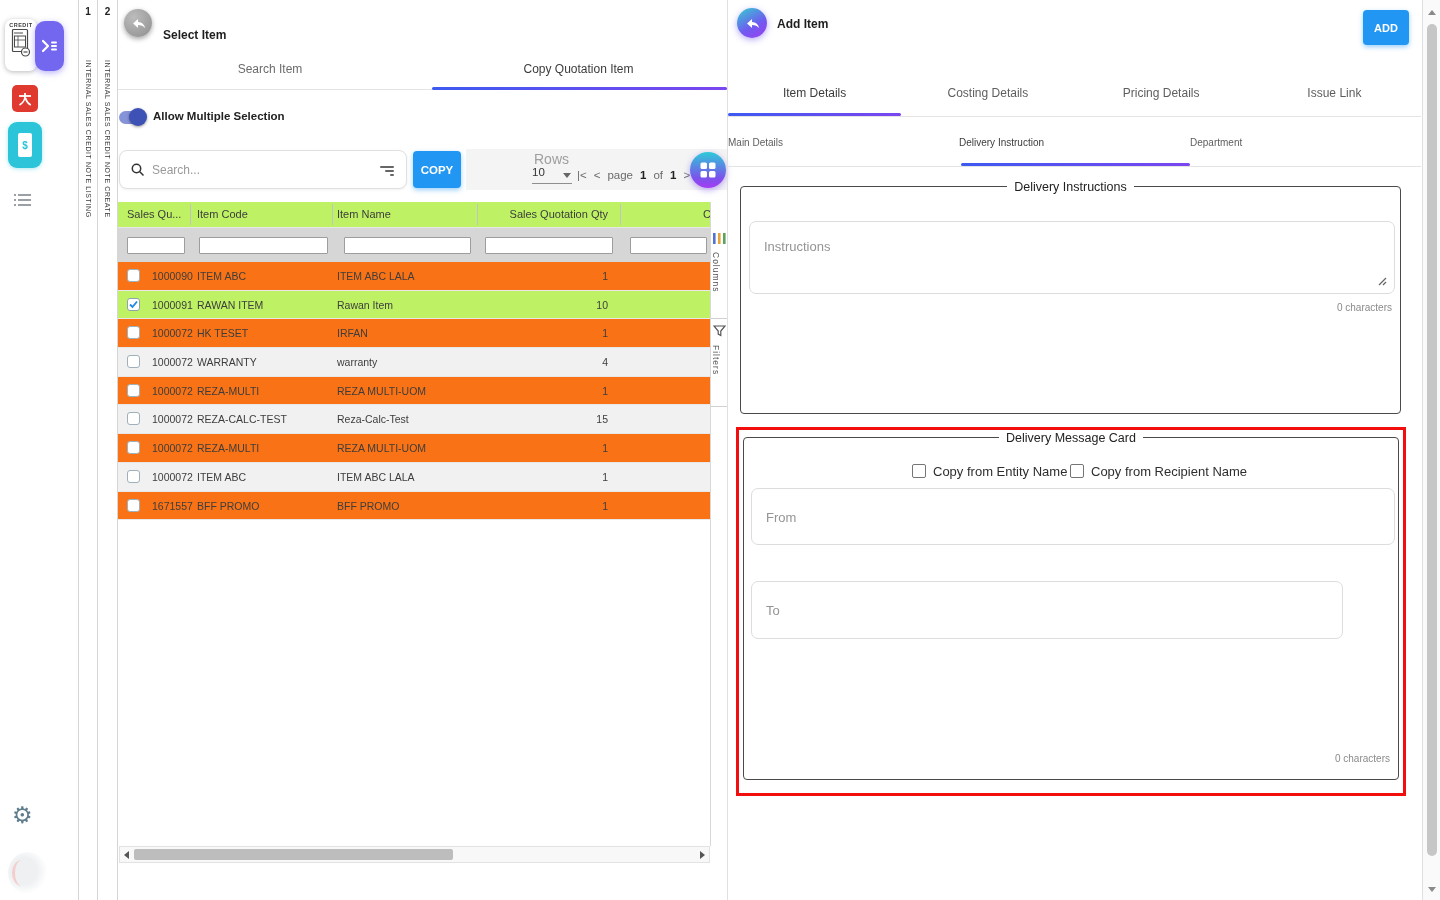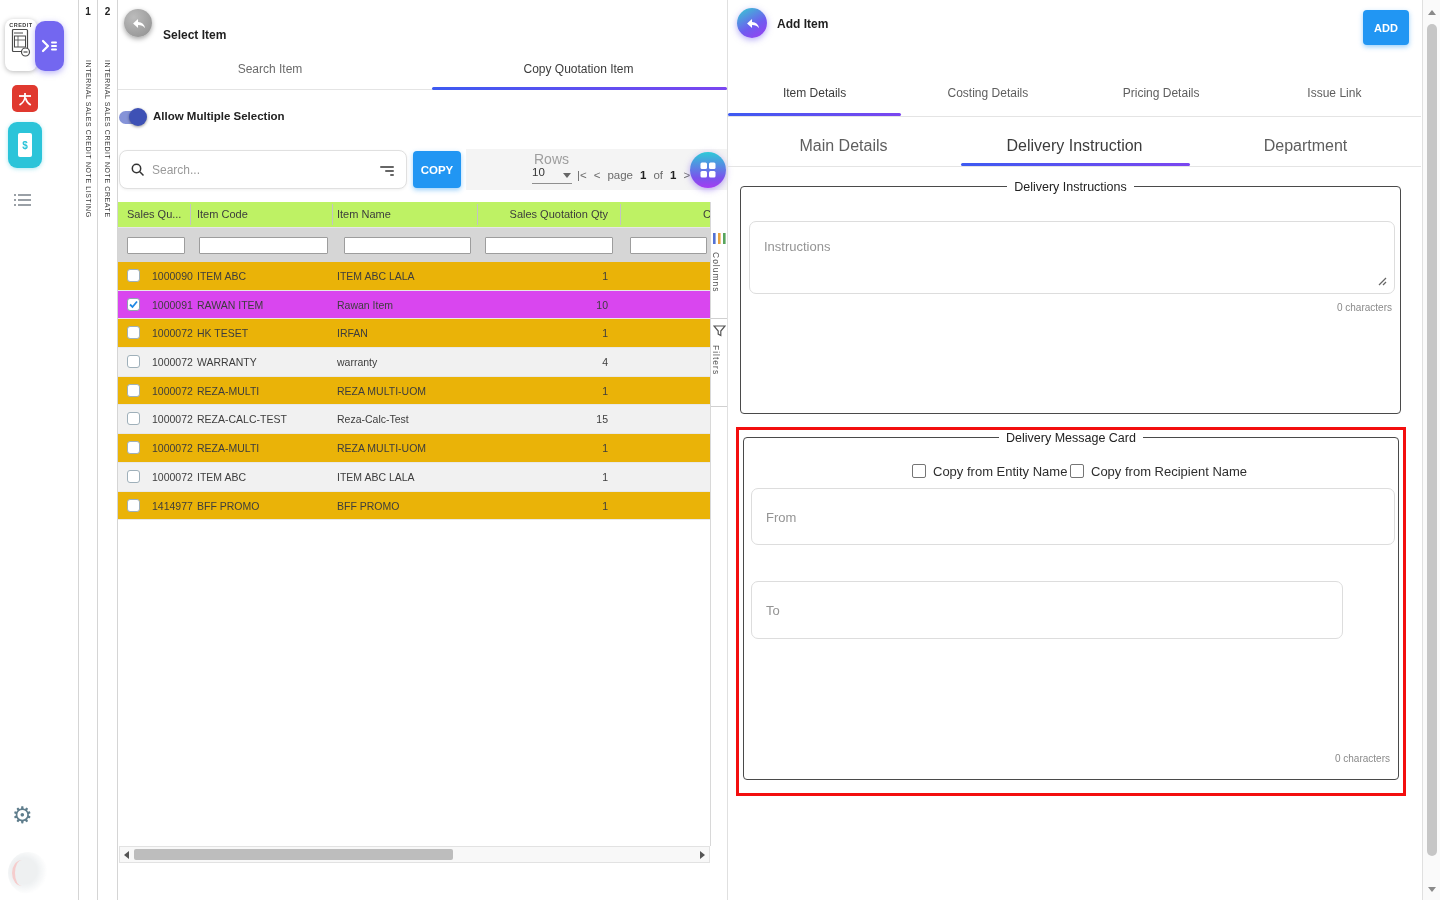--- a/index.html
+++ b/index.html
@@ -44,41 +44,41 @@
   .pgn{left:577px;top:169px;display:flex;gap:7px;font-size:11.5px;color:#6b6b6b;align-items:center}
   .pgn b{color:#222}
   .grid-btn{left:690px;top:152px;width:36px;height:36px;border-radius:50%;background:linear-gradient(180deg,#2ecad8 0%,#7a53ec 72%,#a43df2 100%);box-shadow:0 2px 6px rgba(122,83,236,.5);display:flex;align-items:center;justify-content:center}
   
   .thead{left:118px;top:202px;width:592px;height:25px;background:#bef264;overflow:hidden}
   .th{position:absolute;top:6px;font-size:11px;color:#3c3c3c}
   .hsep{position:absolute;top:2px;width:1px;height:21px;background:#c3c3c3}
   .tfilter{left:118px;top:227px;width:592px;height:35px;background:#d6d6d6;border-top:1px solid #e6e6e6;overflow:hidden}
   .flt{position:absolute;top:9px;height:17px;border:1px solid #9d9d9d;border-radius:1px;background:#fff;font-size:10px;padding:0 3px;outline:none}
   .tbody{left:118px;top:262px;width:592px}
-  .trow{position:relative;height:28.7px;border-bottom:1px solid #e8e8e8;background:#eab308}
+  .trow{position:relative;height:28.7px;border-bottom:1px solid #e8e8e8;background:#f97316}
   .trow.alt{background:#f1f1f1}
-  .trow.sel{background:#d946ef}
+  .trow.sel{background:#bef264}
   .cc{position:absolute;top:8px;font-size:10.5px;color:#3d3d3d;white-space:nowrap}
   .cid{left:34px}.ccode{left:79px}.cname{left:219px}
   .cqty{left:360px;width:130px;text-align:right}
   .rcb{position:absolute;left:9px;top:7px;width:13px;height:13px;border:1.5px solid #9fb0ba;border-radius:3px;background:#fff}
   .tright{left:710px;top:202px;width:1px;height:644px;background:#d8d8d8}
   .strip-tab{left:711px;width:16px;background:#fff;border-bottom:1px solid #d0d0d0;text-align:center}
   .vtxt{writing-mode:vertical-rl;font-size:8.5px;color:#555;letter-spacing:1px;margin-top:4px}
   .hscroll{left:119px;top:846px;width:591px;height:17px;background:#f8f8f8;border:1px solid #e2e2e2}
   .hthumb{position:absolute;left:14px;top:2px;width:319px;height:11px;background:#bdbdbd;border-radius:2px}
   .arr-l{position:absolute;left:4px;top:4px;width:0;height:0;border-top:4px solid transparent;border-bottom:4px solid transparent;border-right:5px solid #555}
   .arr-r{position:absolute;right:4px;top:4px;width:0;height:0;border-top:4px solid transparent;border-bottom:4px solid transparent;border-left:5px solid #555}
   
   .rdiv{left:727px;top:0;width:1px;height:900px;background:#e0e0e0}
   .back-grad{left:737px;top:8px;width:30px;height:30px;border-radius:50%;background:linear-gradient(150deg,#35cfd0 0%,#6e5bf0 58%,#9c3ef1 100%);box-shadow:0 2px 6px rgba(110,91,240,.5);display:flex;align-items:center;justify-content:center}
   .rtabs{left:728px;top:86px;width:693px;display:flex}
   .rtabs span{flex:1;text-align:center;font-size:12px;color:#5e5e5e}
   .rsubtabs{left:728px;top:137px;width:693px;display:flex}
-  .rsubtabs span{flex:1;text-align:center;font-size:16px;color:#5e5e5e}
+  .rsubtabs span{flex:1;font-size:10px;color:#5e5e5e}
   .fs{position:absolute;border:1px solid #4a4a4a;border-radius:4px;background:#fff}
   .legend{position:absolute;top:-8px;left:0;right:0;text-align:center;line-height:14px}
   .legend span{background:#fff;padding:0 7px;font-size:12.5px;color:#222}
   .ibox{position:absolute;border:1px solid #ddd;border-radius:7px;background:#fff}
   .ph{position:absolute;left:14px;color:#949494;font-size:13px}
   .chars{position:absolute;font-size:10px;color:#8a8a8a;text-align:right}
   .redbox{left:736px;top:427px;width:670px;height:369px;border:3px solid #f30e0e}
   .mcb{position:absolute;top:0;width:14px;height:14px;border:1.5px solid #757575;border-radius:2px;background:#fff}
   .mcb-lbl{position:absolute;top:0;font-size:13px;color:#2e2e2e}
   .rsz{position:absolute}
@@ -274,21 +274,21 @@
   </div>
   <div class="trow alt">
     <span class="rcb"></span>
     <span class="cc cid">1000072</span>
     <span class="cc ccode">ITEM ABC</span>
     <span class="cc cname">ITEM ABC LALA</span>
     <span class="cc cqty">1</span>
   </div>
   <div class="trow">
     <span class="rcb"></span>
-    <span class="cc cid">1414977</span>
+    <span class="cc cid">1671557</span>
     <span class="cc ccode">BFF PROMO</span>
     <span class="cc cname">BFF PROMO</span>
     <span class="cc cqty">1</span>
   </div>
 </div>
 <div class="ab tright"></div>
 
 <div class="ab strip-tab" style="top:227px;height:92px">
   <svg width="13" height="11" viewBox="0 0 13 11" style="margin-top:6px">
     <rect x="0" y="0" width="2.6" height="11" fill="#5472d3"></rect>

